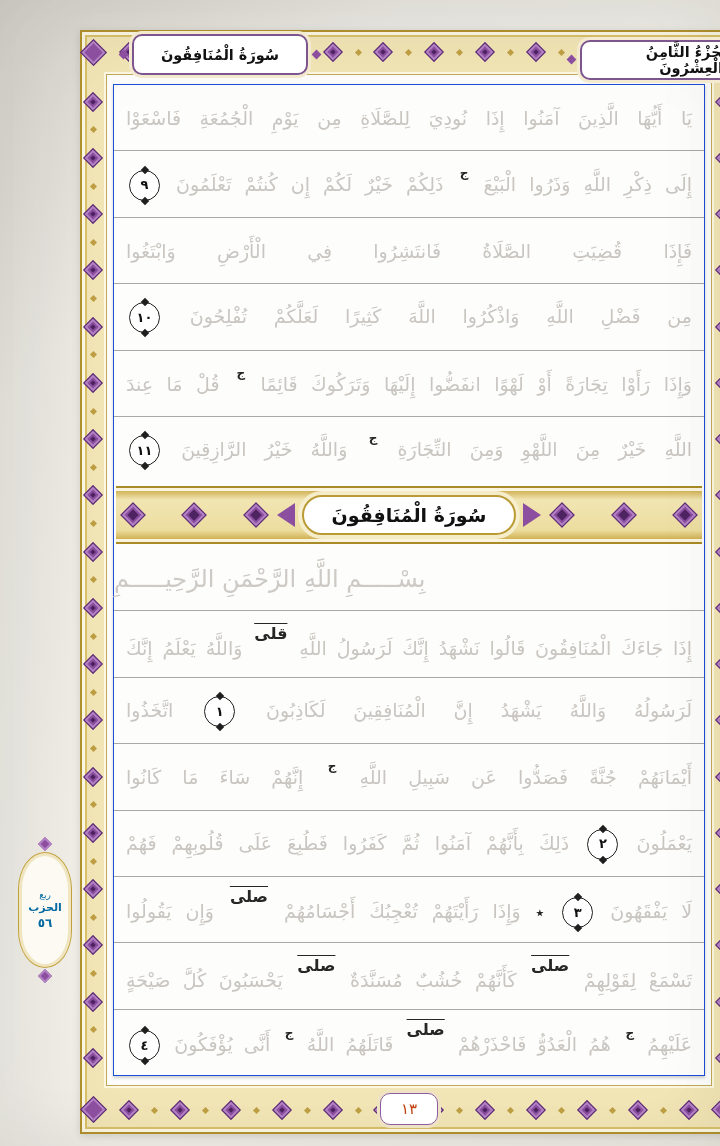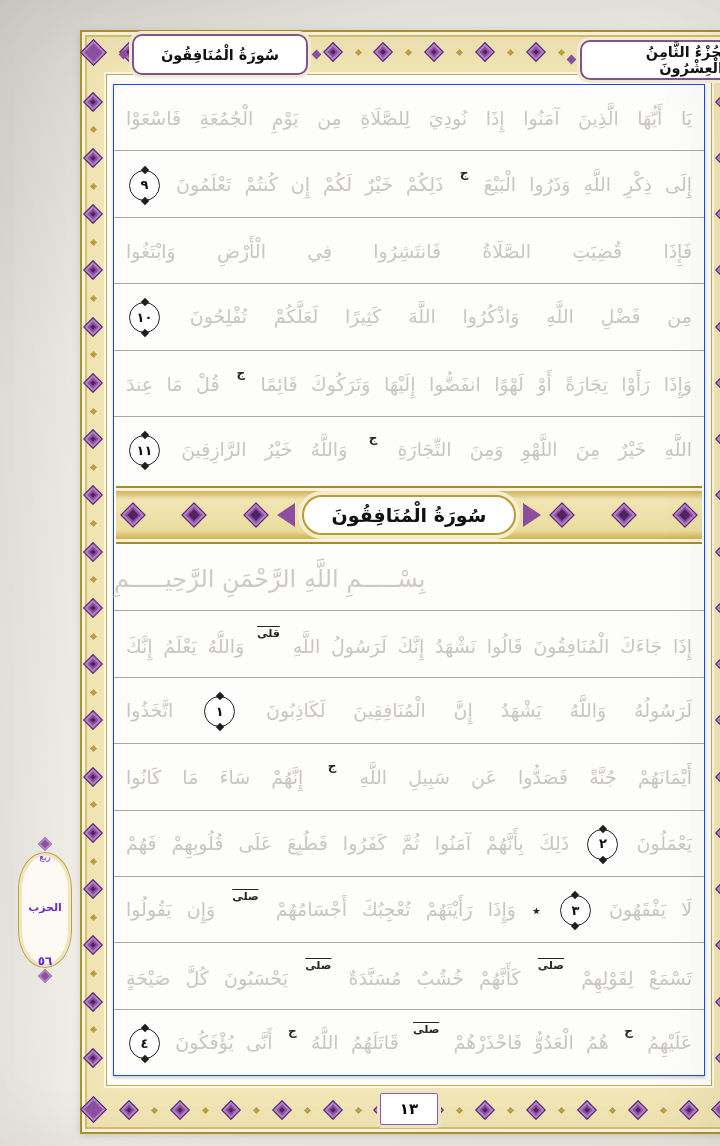--- a/index.html
+++ b/index.html
@@ -48,21 +48,21 @@
     font-size:19px;color:#c9c6c1;line-height:1.2;padding:2px 12px 0;}
   .seg{letter-spacing:.5px;}
   .verse{display:inline-flex;align-items:center;justify-content:center;width:29px;height:29px;
     border:1.7px solid #1f1f1f;border-radius:50%;background:#fff;color:#111;font-size:13px;
     font-weight:700;position:relative;vertical-align:middle;margin:0 3px;}
   .verse::before,.verse::after{content:"";position:absolute;left:50%;width:6px;height:6px;
     background:#1f1f1f;transform:translateX(-50%) rotate(45deg);}
   .verse::before{top:-4px;} .verse::after{bottom:-4px;}
   .mark{display:inline-block;position:relative;top:-14px;color:#262626;font-size:12px;
     line-height:1;margin:0 2px;min-width:10px;text-align:center;font-weight:700;}
-  .mark.long{font-size:11px;top:-16px;text-decoration:overline;margin-top:12px;}
+  .mark.long{font-size:16px;top:-16px;text-decoration:overline;margin-top:12px;}
   .star{color:#262626;font-size:16px;margin:0 1px;vertical-align:middle;}
   
   .row.banner-row{flex:0 0 66px;}
   .banner-band{position:relative;flex:1;height:54px;margin:3px 2px;
     background:linear-gradient(180deg,#c8a33b,#f1e5b3 22%,#ecdd9f 78%,#c8a33b);
     border-top:2px solid #a98b27;border-bottom:2px solid #a98b27;
     box-shadow:inset 0 3px 0 rgba(255,252,238,.9), inset 0 -3px 0 rgba(255,252,238,.9);
     display:flex;align-items:center;justify-content:center;}
   .banner-diamonds{position:absolute;inset:6px 8px;display:flex;align-items:center;
     justify-content:space-between;z-index:1;}
@@ -72,34 +72,34 @@
     color:#111;font-size:19px;font-weight:700;direction:rtl;white-space:nowrap;}
   .chev{width:0;height:0;border-top:12px solid transparent;border-bottom:12px solid transparent;
     z-index:2;margin:0 7px;}
   .chev.l{border-right:18px solid #8c4fa0;}
   .chev.r{border-left:18px solid #8c4fa0;}
   
   .row.bismillah-row{flex:0 0 62px;border-bottom:1px solid #a8a8a8;}
   .bismillah{direction:rtl;font-size:24px;color:#cdcac5;letter-spacing:1px;}
   
   .hizb{position:absolute;left:18px;top:852px;width:52px;height:114px;z-index:2;
-    display:flex;flex-direction:column;align-items:center;justify-content:space-between;gap:2px;
+    display:flex;flex-direction:column;align-items:center;justify-content:center;gap:2px;
     background:#fcfaf3;border:1.5px solid #c2a13c;border-radius:50%/32%;
-    box-shadow:inset 0 0 0 3px #efe5c0;color:#6d28d9;direction:rtl;}
+    box-shadow:inset 0 0 0 3px #efe5c0;color:#0369a1;direction:rtl;}
   .hizb::before,.hizb::after{content:"";position:absolute;left:50%;margin-left:-5px;width:10px;
     height:10px;background:#8c4fa0;transform:rotate(45deg);box-shadow:inset 0 0 0 2px #b383c4;}
   .hizb::before{top:-14px;} .hizb::after{bottom:-14px;}
   .hizb .t1{font-size:9px;line-height:1;}
   .hizb .t2{font-size:11px;font-weight:700;line-height:1.1;}
   .hizb .t3{font-size:12px;font-weight:700;line-height:1;}
   
   .pageno{position:absolute;left:50%;bottom:9px;transform:translateX(-50%);z-index:3;
-    width:56px;height:30px;background:#fff;border:1.5px solid #8e5da1;border-radius:2px;
-    display:flex;align-items:center;justify-content:center;font-size:15px;font-weight:700;
-    color:#000000;box-shadow:0 0 0 3px #eee3c2;}
+    width:56px;height:30px;background:#fff;border:1.5px solid #8e5da1;border-radius:10px;
+    display:flex;align-items:center;justify-content:center;font-size:15px;font-weight:400;
+    color:#c2410c;box-shadow:0 0 0 3px #eee3c2;}
 </style>
 </head>
 <body>
 
 <div class="screenshot">
 
   <div class="hizb">
     <span class="t1">ربع</span>
     <span class="t2">الحزب</span>
     <span class="t3">٥٦</span>

